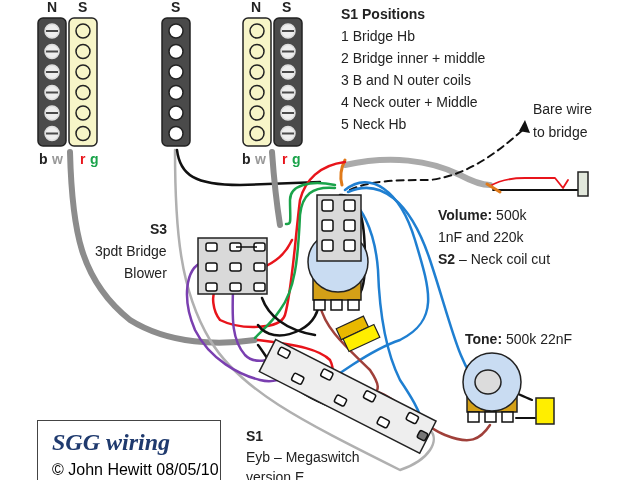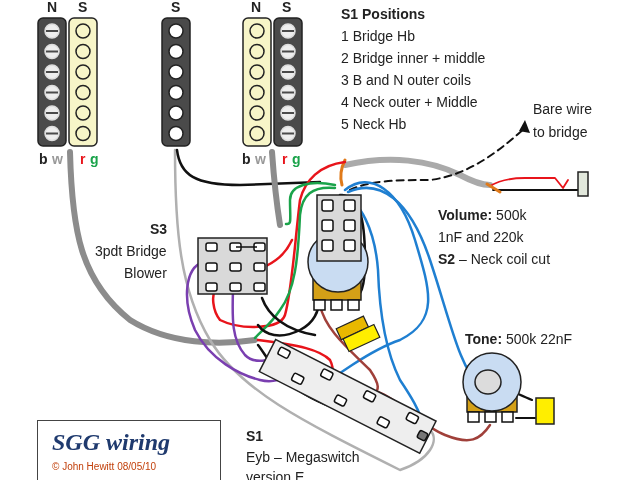--- a/index.html
+++ b/index.html
@@ -4,21 +4,21 @@
   <style>
     html, body { margin: 0; padding: 0; background: #ffffff; }
     body { width: 640px; height: 480px; position: relative; overflow: hidden; font-family: "Liberation Sans", sans-serif; }
     #diagram { position: absolute; left: 0; top: 0; width: 640px; height: 480px; }
     .lbl { font-family: "Liberation Sans", sans-serif; font-size: 14px; fill: #222; }
     .lbl-b { font-family: "Liberation Sans", sans-serif; font-size: 14px; font-weight: bold; fill: #222; }
     .pole-lbl { font-family: "Liberation Sans", sans-serif; font-size: 14px; font-weight: bold; fill: #222; }
     .coil-lbl { font-family: "Liberation Sans", sans-serif; font-size: 14px; font-weight: bold; }
     .title-box { position: absolute; left: 37px; top: 420px; width: 184px; height: 64px; border: 1.5px solid #444; background: #fff; box-sizing: border-box; }
     .title-main { position: absolute; left: 14px; top: 8px; font-family: "Liberation Serif", serif; font-style: italic; font-weight: bold; font-size: 24px; color: #1f3a6e; }
-    .title-sub { position: absolute; left: 14px; top: 40px; font-family: "Liberation Sans", sans-serif; font-size: 10px; color: #c2410c; white-space: nowrap; }
+    .title-sub { position: absolute; left: 14px; top: 40px; font-family: "Liberation Sans", sans-serif; font-size: 16px; color: #000000; white-space: nowrap; }
   </style>
 </head>
 <body>
 
 <svg id="diagram" viewBox="0 0 640 480" xmlns="http://www.w3.org/2000/svg">
 
   <g fill="none" stroke-linecap="round" stroke-linejoin="round">
 
     <path d="M70 152 C72 230 80 280 130 320 C170 345 220 345 255 340" stroke="#8c8c8c" stroke-width="6"></path>
 

